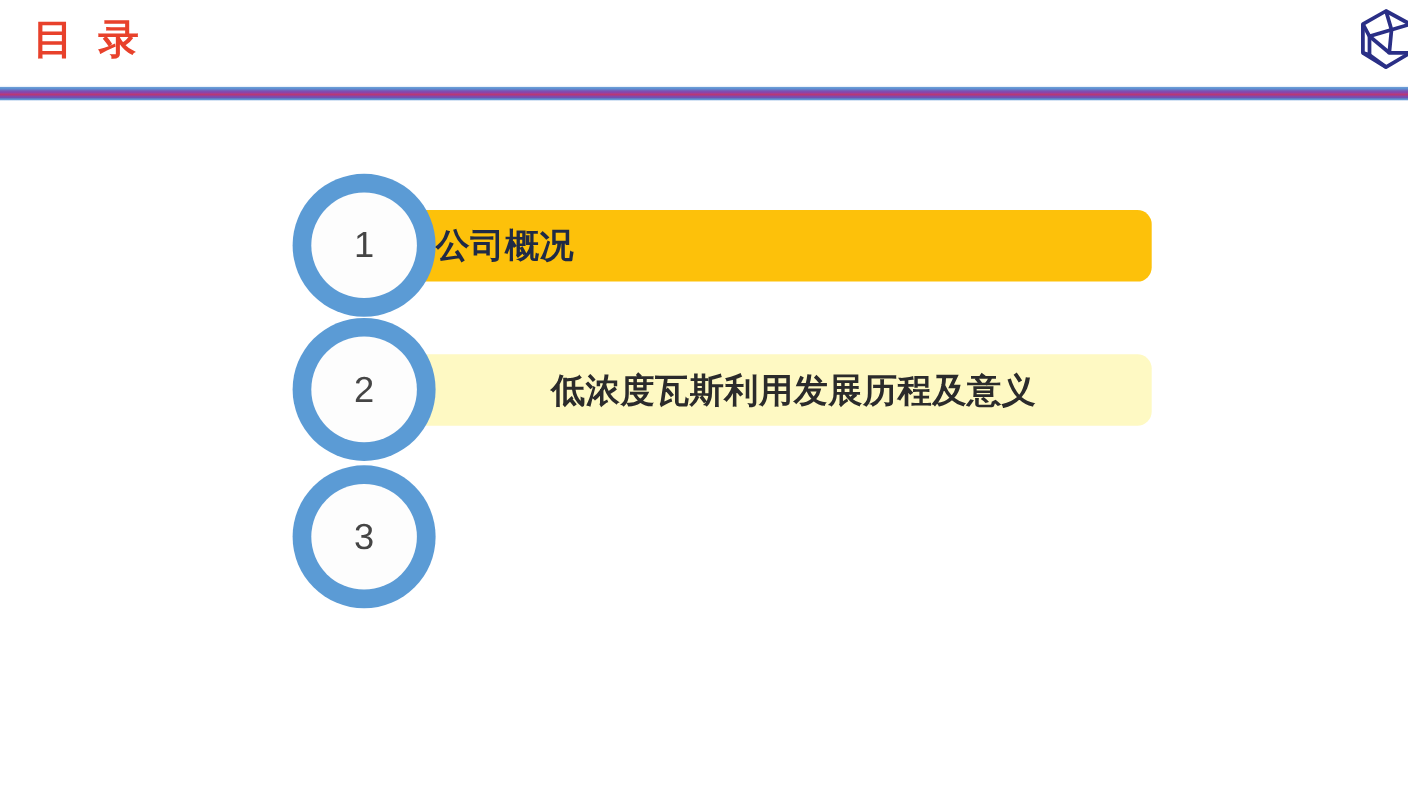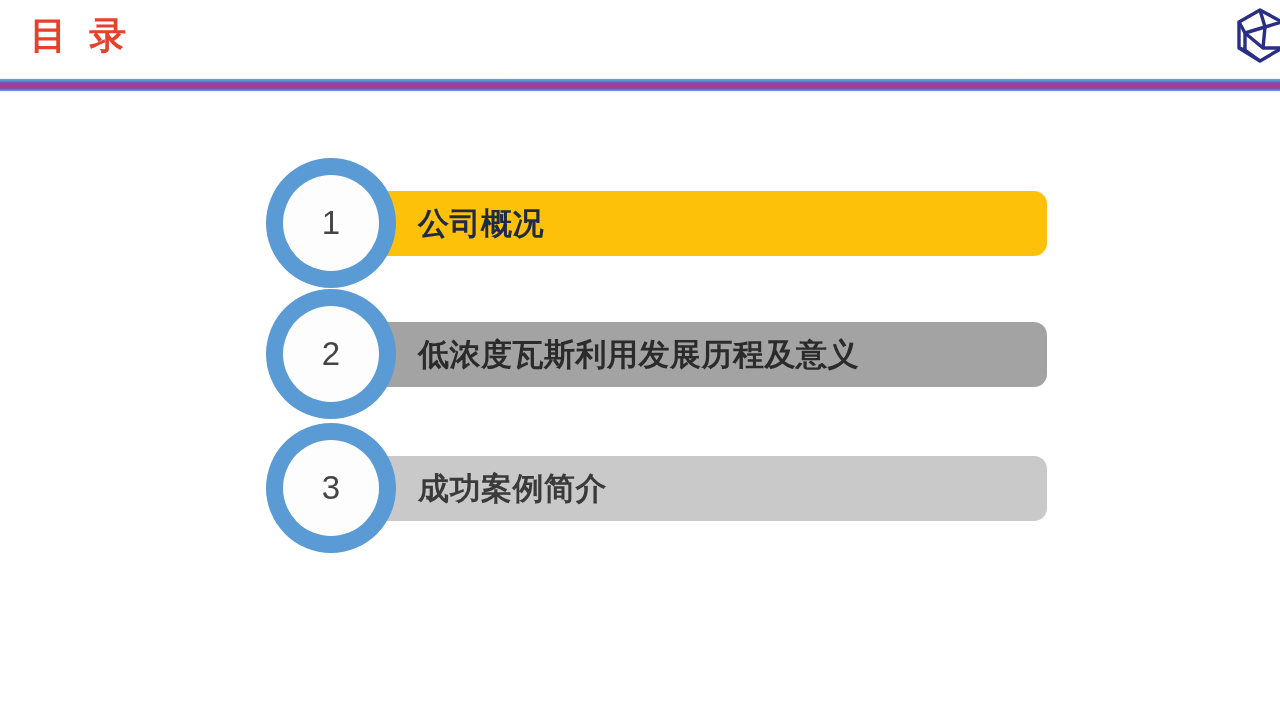--- a/index.html
+++ b/index.html
@@ -122,25 +122,25 @@
     position: absolute;
     left: 330px;
     top: 38px;
     width: 717px;
     height: 65px;
     border-radius: 0 13px 13px 0;
     display: flex;
     align-items: center;
   }
   .row-bar.amber  { background: #FDC10A; }
-  .row-bar.blue   { background: #a3a3a3; }
+  .row-bar.blue   { background: #fef9c3; justify-content: center; }
   .row-bar.grey   { background: #C9C9C9; }
 
   .row-label {
-    margin-left: 88px;
+    margin-left: 66px;
     font-size: 31px;
     font-weight: bold;
     line-height: 40px;
     white-space: nowrap;
     letter-spacing: 0.5px;
     font-family: "Liberation Sans", "DejaVu Sans", sans-serif;
   }
   .row-label.navy { color: #1F2A46; }
   .row-label.dark { color: #2B2B2B; }
   .row-label.grey-text { color: #3A3A3A; }
@@ -216,23 +216,20 @@
       <span class="row-label dark">低浓度瓦斯利用发展历程及意义</span>
     </div>
     <div class="row-circle">
       <div class="row-circle-inner">
         <span class="row-number">2</span>
       </div>
     </div>
   </div>
 
   <div class="agenda-row r3">
-    <div class="row-bar grey">
-      <span class="row-label grey-text">成功案例简介</span>
-    </div>
     <div class="row-circle">
       <div class="row-circle-inner">
         <span class="row-number">3</span>
       </div>
     </div>
   </div>
 
 </div>
 
 </body></html>

